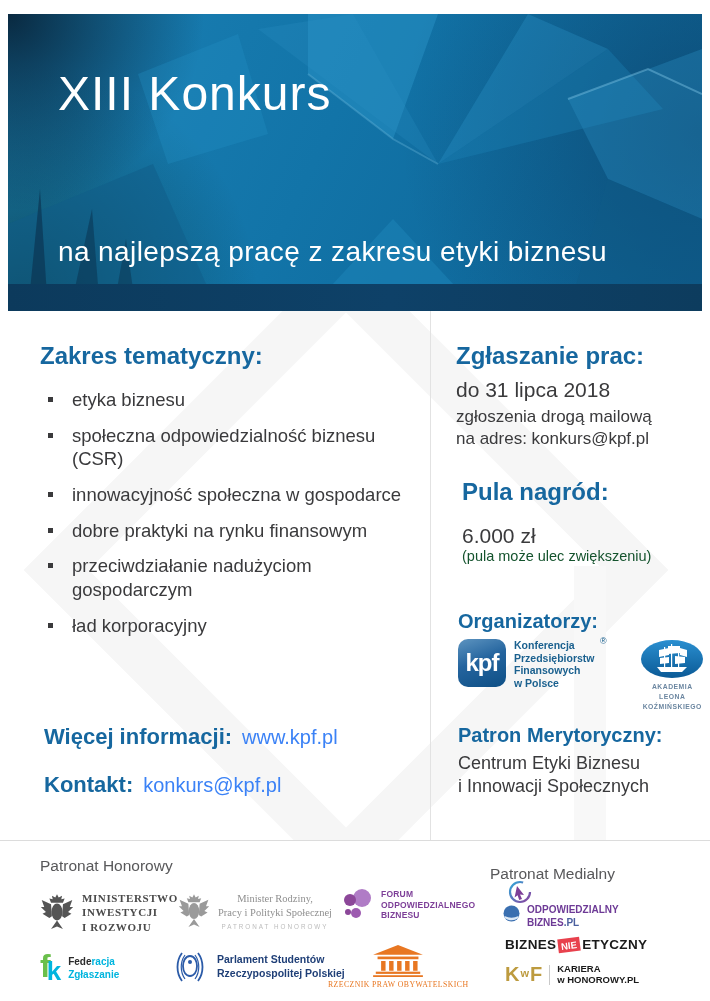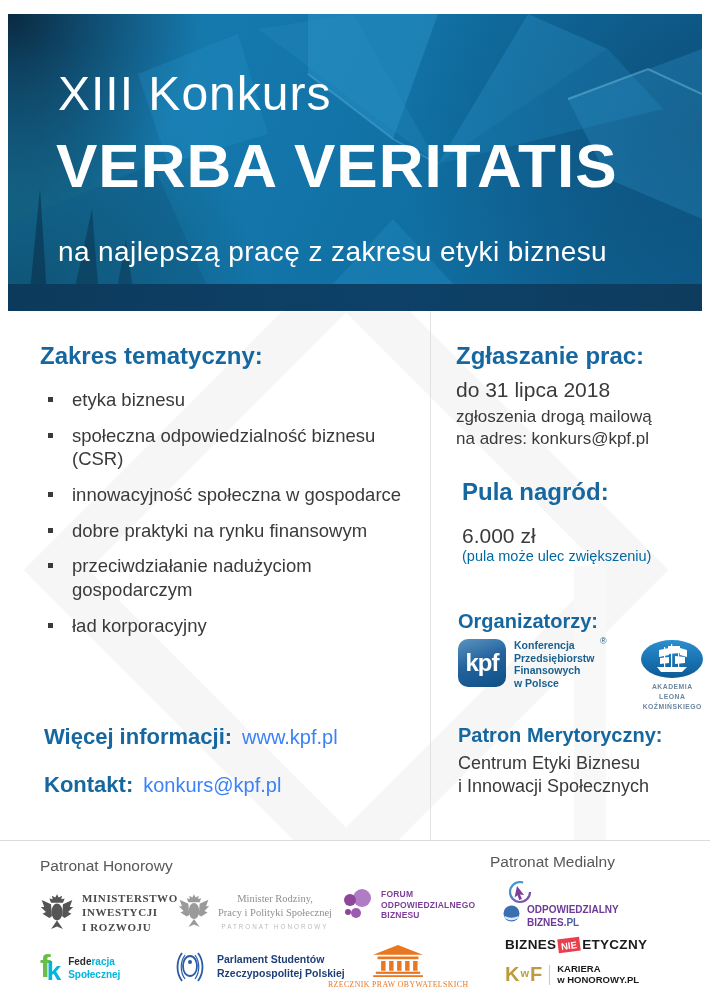--- a/index.html
+++ b/index.html
@@ -44,21 +44,21 @@
   .topics li { position:relative; padding-left:26px; font-size:18.5px; line-height:1.28;
     color:#3a3a3c; margin-bottom:12px; }
   .topics li::before { content:""; position:absolute; left:2px; top:9px; width:5px; height:5px; background:#3a3a3c; }
 
   .sub-heading { position:absolute; left:456px; top:336px; font-size:24px; }
   .sub-deadline { position:absolute; left:456px; top:372px; font-size:21px; color:#3a3a3c; }
   .sub-note { position:absolute; left:456px; top:400px; font-size:17px; color:#3a3a3c; line-height:1.32; }
 
   .prize-heading { position:absolute; left:462px; top:472px; font-size:24px; }
   .prize-amount { position:absolute; left:462px; top:518px; font-size:21px; color:#3a3a3c; }
-  .prize-note { position:absolute; left:462px; top:542px; font-size:14.5px; color:#0369a1; }
+  .prize-note { position:absolute; left:462px; top:542px; font-size:14.5px; color:#14532d; }
 
   .org-heading { position:absolute; left:458px; top:604px; font-size:20px; }
   .org-logos { position:absolute; left:458px; top:633px; display:flex; align-items:flex-start; }
   .kpf-logo { display:flex; gap:8px; }
   .kpf-square { width:48px; height:48px; border-radius:10px; color:#fff;
     background:linear-gradient(160deg,#5d94c0 0%, #24649e 45%, #0e4f85 100%);
     display:flex; align-items:center; justify-content:center;
     font-size:24px; font-weight:800; letter-spacing:-1px; }
   .kpf-name { font-size:10.5px; font-weight:700; color:#1b618f; line-height:1.2; position:relative; padding-right:12px; }
   .kpf-reg { position:absolute; right:0; top:-3px; font-size:9px; font-weight:400; }
@@ -73,21 +73,21 @@
   .info-more { left:44px; top:718px; }
   .info-contact { left:44px; top:766px; }
   .info-label { font-size:22px; }
   .info-value { font-size:20px; color:#3b82f6; }
 
   
   .footer { position:absolute; left:0; top:834px; width:710px; height:167px;
     background:#fff; border-top:1px solid #dcdcdc; z-index:2; }
   .pat-head { position:absolute; font-size:15.5px; color:#58585a; }
   .pat-hon { left:40px; top:16px; }
-  .pat-med { left:490px; top:12px; }
+  .pat-med { left:490px; top:24px; }
 
   .logo-block { position:absolute; display:flex; align-items:center; }
   .serif { font-family:"Liberation Serif", serif; }
 
   .miir { left:40px; top:50px; gap:8px; }
   .miir-text { font-size:11px; font-weight:700; letter-spacing:.6px; color:#4a4a4a; line-height:1.3; }
 
   .mrpips { left:178px; top:50px; gap:8px; }
   .mrpips-col { display:flex; flex-direction:column; align-items:center; }
   .mrpips-text { font-size:10.5px; color:#8f8f8f; line-height:1.3; text-align:center; }
@@ -147,21 +147,20 @@
       <polygon points="300,297 385,205 470,297" fill="#1e86ba" opacity="0.5"></polygon>
       <polygon points="130,60 230,20 260,120 160,150" fill="#2491c6" opacity="0.3"></polygon>
       <polygon points="20,297 32,175 40,297" fill="#0a3350" opacity="0.65"></polygon>
       <polygon points="62,297 84,195 92,297" fill="#0a3350" opacity="0.55"></polygon>
       <polygon points="105,297 118,225 128,297" fill="#0a3350" opacity="0.5"></polygon>
       <polyline points="560,85 640,55 694,80" fill="none" stroke="#7cc4e4" stroke-width="2" opacity="0.45"></polyline>
       <polyline points="300,60 385,125 430,150" fill="none" stroke="#7cc4e4" stroke-width="2" opacity="0.3"></polyline>
     </svg>
     <div class="hero-strip"></div>
     <div class="hero-title1">XIII Konkurs</div>
-    <div class="hero-title2">VERBA VERITATIS</div>
     <div class="hero-sub">na najlepszą pracę z zakresu etyki biznesu</div>
   </div>
 
   <div class="content">
     <div class="divider-v"></div>
 
     <div class="topics-heading h-blue">Zakres tematyczny:</div>
     <ul class="topics">
       <li>etyka biznesu</li>
       <li>społeczna odpowiedzialność biznesu (CSR)</li>
@@ -292,21 +291,21 @@
       </div>
     </div>
 
     <div class="logo-block fk">
       <div class="fk-mark">
         <span class="fk-f">f</span>
         <span class="fk-k">k</span>
       </div>
       <div class="fk-text">
         <div><span class="fk-black">Fede</span><span class="fk-cyan">racja</span></div>
-        <div class="fk-cyan">Społecznej</div>
+        <div class="fk-cyan">Zgłaszanie</div>
       </div>
     </div>
 
     <div class="logo-block rpo">
       <svg width="56" height="32" viewBox="0 0 60 36" fill="#e87722">
         <polygon points="30,0 58,11 2,11"></polygon>
         <rect x="7" y="13" width="46" height="3"></rect>
         <rect x="11" y="18" width="5" height="11"></rect>
         <rect x="20" y="18" width="5" height="11"></rect>
         <rect x="29" y="18" width="5" height="11"></rect>

